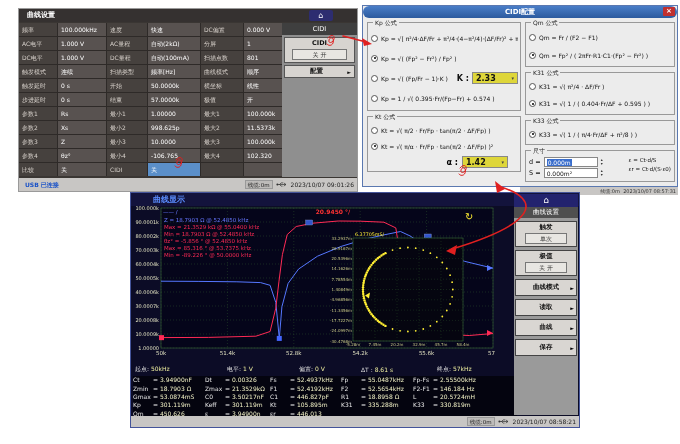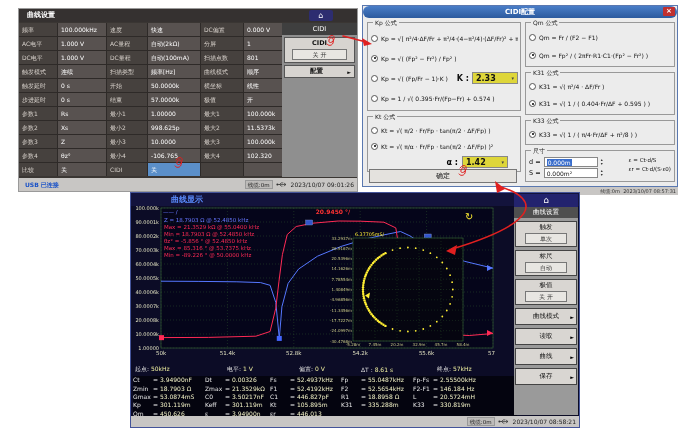--- a/index.html
+++ b/index.html
@@ -45,35 +45,35 @@
   .dim-row{display:flex;align-items:center;gap:3px;font-size:6.5px;margin:1px 0;color:#111;}
   .spin{background:#fff;border:1px solid #888;width:54px;height:10px;font-size:6px;line-height:9px;padding-left:2px;}
   .spin .sel-val{background:#3a6ecc;color:#fff;padding:0 1px;}
   .spin-arr{font-size:4px;line-height:4px;color:#333;}
   .dim-eqs{position:absolute;right:3px;top:5px;font-size:5.5px;line-height:1.7;color:#111;}
   .dlg-btn{position:absolute;bottom:3px;height:14px;background:#e4e2de;border:1px solid #777;font-size:7px;text-align:center;line-height:13px;color:#111;}
   .dlg-strip{position:absolute;left:520px;top:187px;width:158px;height:8px;background:#c8c6c4;font-size:5px;color:#333;text-align:right;line-height:8px;padding-right:2px;}
 
   
   .cp{position:absolute;left:130px;top:192px;width:450px;height:236px;background:#0c0c26;border:1px solid #44549a;}
-  .cp-title{height:13px;background:#13133c;color:#5b8dff;font-weight:bold;font-size:8px;line-height:13px;padding-left:40px;}
+  .cp-title{height:13px;background:#13133c;color:#5b8dff;font-weight:bold;font-size:8px;line-height:13px;padding-left:22px;}
   .cp-plot{position:absolute;left:2px;top:13px;width:362px;height:158px;}
   .cp-info{position:absolute;left:4px;top:172px;width:380px;height:9px;display:flex;font-size:6px;color:#ddd;align-items:center;}
   .cp-info .pair{white-space:nowrap;}
   .cp-info .v{color:#f0f0a0;}
   .cp-table{position:absolute;left:2px;top:183px;width:384px;height:42px;background:#04040f;display:flex;flex-direction:column;justify-content:space-around;}
   .cp-row{display:flex;font-size:6px;line-height:8px;color:#e8e8e8;}
   .cp-cell{white-space:nowrap;overflow:hidden;}
   .cp-cell .nm{display:inline-block;min-width:20px;}
   .cp-cell .vv{color:#f4f4c8;}
   .cp-side{position:absolute;right:1px;top:1px;width:64px;bottom:12px;background:#9a9a9a;}
   .cp-home{height:13px;background:#23236e;color:#fff;text-align:center;font-size:9px;line-height:13px;}
   .cp-side-header{height:11px;background:#4f4f4f;color:#fff;font-size:6.5px;text-align:center;line-height:11px;}
   .cp-btn{margin:3px 1px;background:#d9d6d2;border:1px solid #444;padding:1px;text-align:center;position:relative;}
-  .cp-btn .lbl{font-size:6.5px;font-weight:normal;color:#111;line-height:9px;}
+  .cp-btn .lbl{font-size:6.5px;font-weight:bold;color:#111;line-height:9px;}
   .cp-btn .val{margin:1px 8px;border:1px solid #777;background:#e8e6e2;font-size:6px;line-height:9px;color:#333;}
   .cp-btn .arrow{position:absolute;right:2px;top:50%;transform:translateY(-50%);font-size:5px;}
   .cp-btn.menu{height:17px;display:flex;align-items:center;justify-content:center;}
   .cp-status{position:absolute;left:0;right:0;bottom:0;height:11px;background:#c8c6c4;font-size:6px;line-height:11px;color:#222;display:flex;align-items:center;}
 
   .overlay{position:absolute;left:0;top:0;width:680px;height:444px;pointer-events:none;}
 </style>
 </head>
 <body>
 
@@ -259,21 +259,20 @@
             <div>S =</div>
             <div class="spin">0.000m²</div>
             <div class="spin-arr">▴<br>▾</div>
           </div>
           <div class="dim-eqs">
             <div>ε = Ct·d/S</div>
             <div>εr = Ct·d/(S·ε0)</div>
           </div>
         </div>
       </div>
-    <div class="dlg-btn" style="left:6px;width:148px;">确定</div>
   </section>
   <div class="dlg-strip">
     <span>线缆:0m</span>&nbsp;&nbsp;<span>2023/10/07 08:57:31</span>
   </div>
 
   <section class="cp">
     <div class="cp-title">曲线显示</div>
     <svg class="cp-plot" id="plot" viewBox="0 0 362 158">
         <rect x="28" y="2" width="332" height="140" fill="#05051a" stroke="#3a6a3a" stroke-width="0.6"></rect>
         <defs>
@@ -492,24 +491,20 @@
         </div>
       </div>
     <div class="cp-side" id="cp-side">
       <div class="cp-home">⌂</div>
       <div class="cp-side-header">曲线设置</div>
     <div class="cp-btn">
           <div class="lbl">触发</div>
           <div class="val">单次</div>
         </div>
         <div class="cp-btn">
-          <div class="lbl">标尺</div>
-          <div class="val">自动</div>
-        </div>
-        <div class="cp-btn">
           <div class="lbl">极值</div>
           <div class="val">关 开</div>
         </div>
         <div class="cp-btn menu">
           <div class="lbl">曲线模式</div>
           <div class="arrow">►</div>
         </div>
         <div class="cp-btn menu">
           <div class="lbl">读取</div>
           <div class="arrow">►</div>

